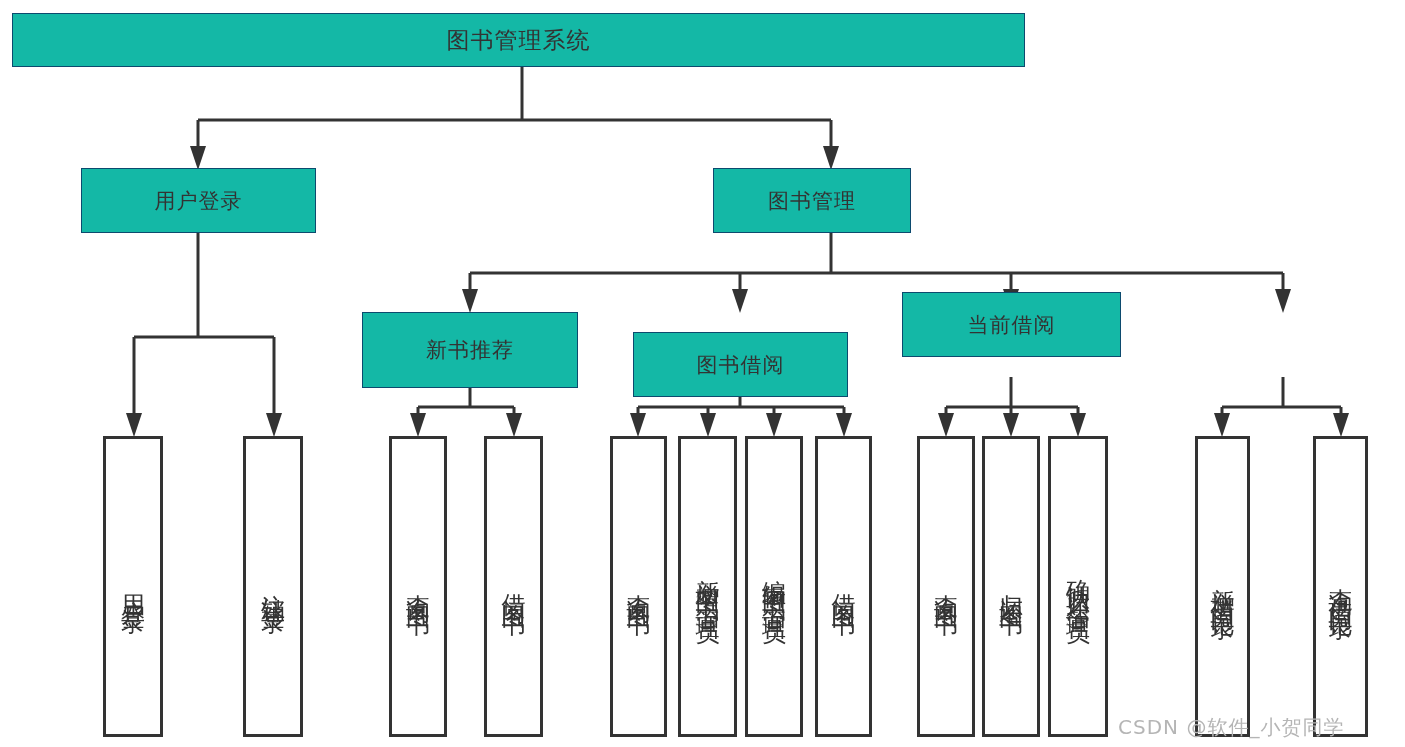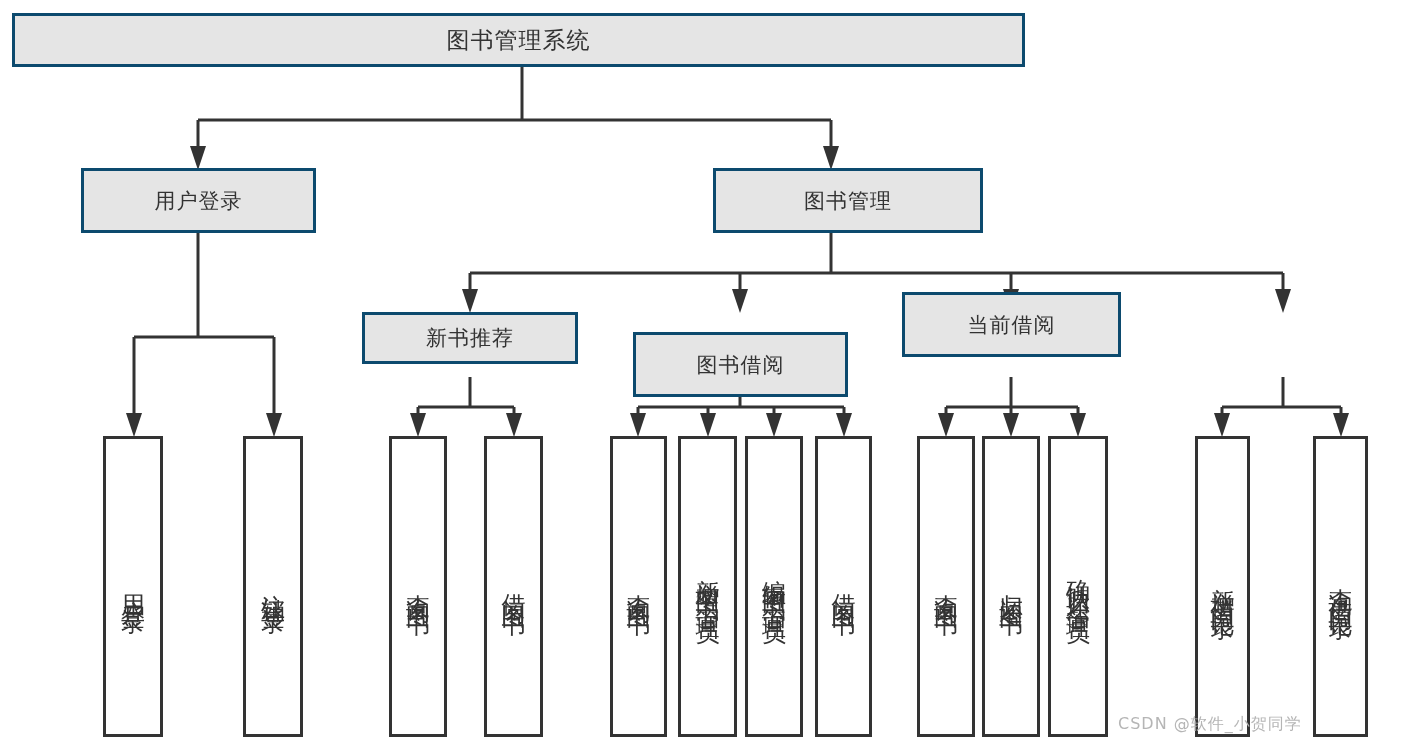--- a/index.html
+++ b/index.html
@@ -5,41 +5,41 @@
   html,body{margin:0;padding:0;}
   body{
     width:1405px;height:747px;position:relative;background:#ffffff;
     font-family:"DejaVu Sans","Liberation Sans",sans-serif;
     overflow:hidden;color:#333333;
   }
   .stage{position:absolute;left:0;top:0;width:1405px;height:747px;}
   svg.wires{position:absolute;left:0;top:0;width:1405px;height:747px;pointer-events:none;}
 
   .hbox{
-    position:absolute;border:3px solid #0c4a6e;background:#e5e5e5;
+    position:absolute;border:1px solid #0c4a6e;background:#14b8a6;
     display:flex;align-items:center;justify-content:center;
     font-size:21px;letter-spacing:1px;color:#333333;box-sizing:border-box;font-family:Liberation Serif, serif;
   }
   .rootbox{font-size:23px;}
   .vbox{
     position:absolute;border:3px solid #333333;background:#ffffff;
     display:flex;align-items:center;justify-content:center;box-sizing:border-box;
   }
   .vtext{
     writing-mode:vertical-rl;text-orientation:mixed;
     font-size:24px;line-height:1;letter-spacing:6px;color:#333333;
     white-space:nowrap;
   }
   
   #n-root{left:12px;top:13px;width:1013px;height:54px;}
   
   #n-userlogin{left:81px;top:168px;width:235px;height:65px;}
-  #n-bookmgmt{left:713px;top:168px;width:270px;height:65px;}
-  
-  #n-newbook {left:362px;top:312px;width:216px;height:52px;}
+  #n-bookmgmt{left:713px;top:168px;width:198px;height:65px;}
+  
+  #n-newbook {left:362px;top:312px;width:216px;height:76px;}
   #n-borrow  {left:633px;top:332px;width:215px;height:65px;}
   #n-current {left:902px;top:292px;width:219px;height:65px;}
   #n-records {left:1175px;top:312px;width:217px;height:65px;}
   
   #l-ul-login {left:103px;top:436px;width:60px;height:301px;}
   #l-ul-logout{left:243px;top:436px;width:60px;height:301px;}
   
   #l-nb-query {left:389px;top:436px;width:58px;height:301px;}
   #l-nb-borrow{left:484px;top:436px;width:59px;height:301px;}
   
@@ -50,21 +50,21 @@
   
   #l-cb-query  {left:917px;top:436px;width:58px;height:301px;}
   #l-cb-return {left:982px;top:436px;width:58px;height:301px;}
   #l-cb-confirm{left:1048px;top:436px;width:60px;height:301px;}
   
   #l-br-add  {left:1195px;top:436px;width:55px;height:301px;}
   #l-br-query{left:1313px;top:436px;width:55px;height:301px;}
 
   .watermark{
     position:absolute;left:1118px;top:714px;width:210px;
-    font-size:16px;color:#b5b5b5;letter-spacing:1px;white-space:nowrap;
+    font-size:20px;color:#b5b5b5;letter-spacing:1px;white-space:nowrap;
   }
 </style>
 </head>
 <body>
 
 <div class="stage">
 
   <svg class="wires" viewBox="0 0 1405 747" xmlns="http://www.w3.org/2000/svg">
     <g stroke="#333333" stroke-width="3" fill="none">
 

